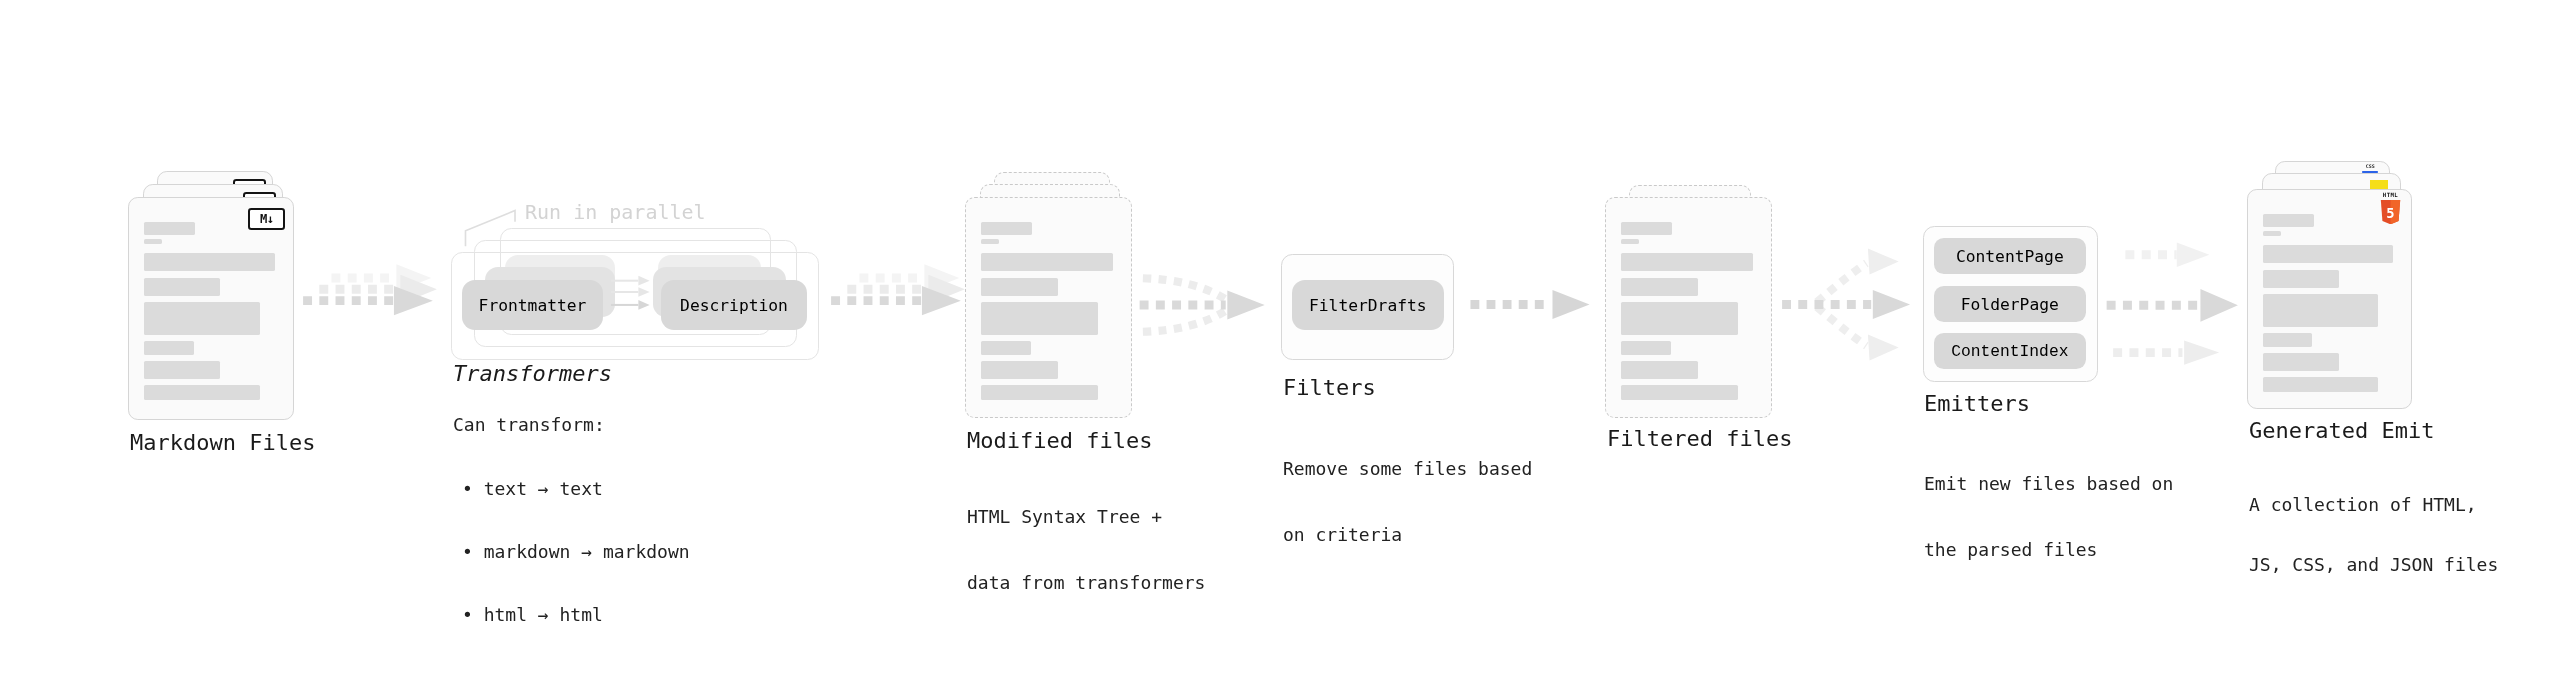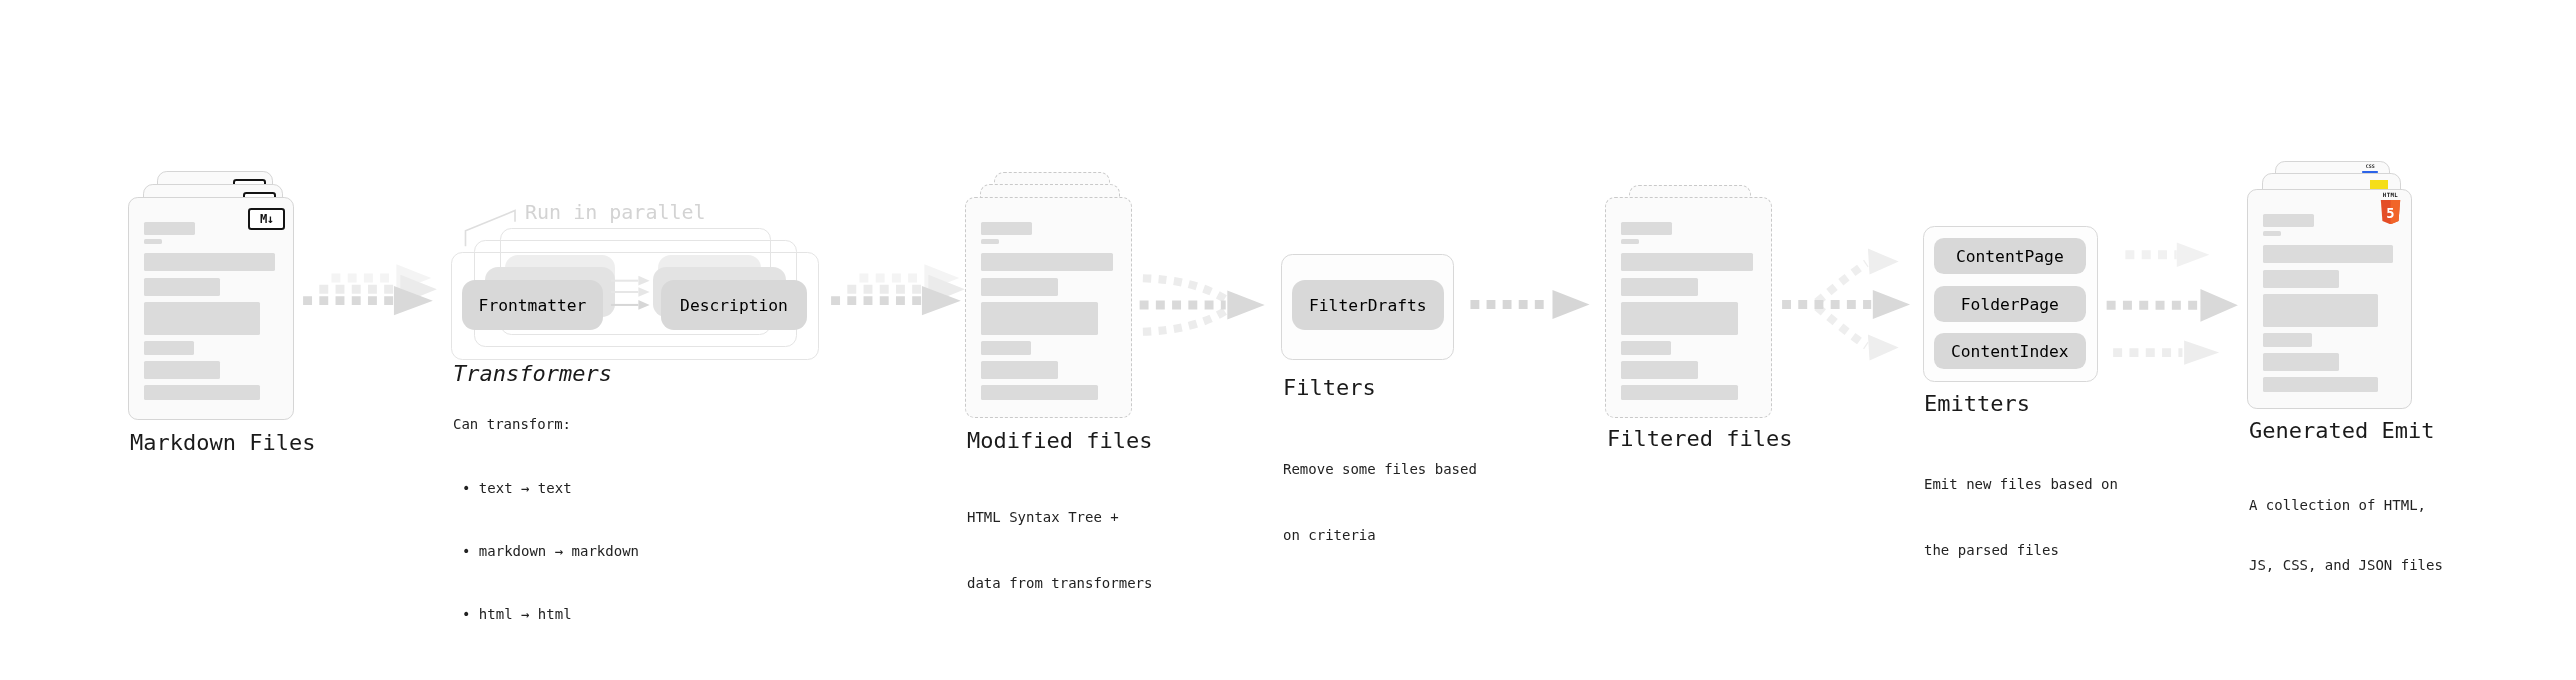--- a/index.html
+++ b/index.html
@@ -16,21 +16,21 @@
   .bar{background:#dbdbdb;border-radius:1.6px;}
 
   
   .md-badge{position:absolute;background:#ffffff;border:2.4px solid #141414;border-radius:3.3px;
     color:#141414;font-weight:bold;display:flex;align-items:center;justify-content:center;letter-spacing:-0.8px;}
   .md-badge.front{top:9.8px;right:8.1px;width:32.5px;height:18.7px;font-size:12.2px;}
   .md-badge.back{top:6.5px;right:6.5px;width:29px;height:16.3px;font-size:10.6px;}
 
   
   .node-title{position:absolute;font-size:22px;line-height:26px;color:#1a1a1a;white-space:pre;}
-  .node-desc{position:absolute;font-size:14px;color:#222222;white-space:pre;}
+  .node-desc{position:absolute;font-size:18px;color:#222222;white-space:pre;}
   .annotation{position:absolute;font-size:20px;line-height:21px;color:#d3d3d3;white-space:pre;}
 
   
   .pill{position:absolute;background:#d8d8d8;border-radius:13px;display:flex;align-items:center;justify-content:center;
     font-size:16.3px;color:#000000;}
   .ghost1{background:#e3e3e3;}
   .ghost2{background:#eeeeee;}
 
   
   .group-box{position:absolute;border:1.6px solid #e4e4e4;border-radius:11.4px;box-sizing:border-box;background:transparent;}
@@ -194,21 +194,21 @@
     <path d="M 45,74 Q 85,108 106,122" fill="none" stroke="#eeeeee" stroke-width="10" stroke-dasharray="10 9"></path>
     <polygon points="108,108 146,124 110,140" fill="#eeeeee"></polygon>
     <line x1="2" y1="71" x2="112" y2="71" stroke="#d9d9d9" stroke-width="11" stroke-dasharray="11 9"></line>
     <polygon points="114,53 160,71 114,89" fill="#d9d9d9"></polygon>
   </svg>
 
   <div>
     <div class="panel-box" style="left:1923px;top:226px;width:175px;height:156px;">
       <div class="pill" style="left:9.8px;top:11.4px;width:152px;height:36px;border-radius:9.8px;">ContentPage</div>
       <div class="pill" style="left:9.8px;top:59px;width:152px;height:36px;border-radius:9.8px;">FolderPage</div>
-      <div class="pill" style="left:9.8px;top:106px;width:152px;height:36px;border-radius:9.8px;">ContentIndex</div>
+      <div class="pill" style="left:9.8px;top:106px;width:152px;height:36px;border-radius:9.8px;font-family:Liberation Mono, monospace;">ContentIndex</div>
     </div>
     <div class="node-title" style="left:1924px;top:391px;">Emitters</div>
     <div class="node-desc" style="left:1924px;top:429px;line-height:22px;">
       <div>Emit new files based on</div>
       <div>the parsed files</div>
     </div>
   </div>
 
   <svg class="abs" style="left:2105px;top:236px;" width="137" height="137" viewBox="0 0 168 168">
     <line x1="25" y1="23" x2="88" y2="23" stroke="#f1f1f1" stroke-width="11" stroke-dasharray="11 9"></line>

